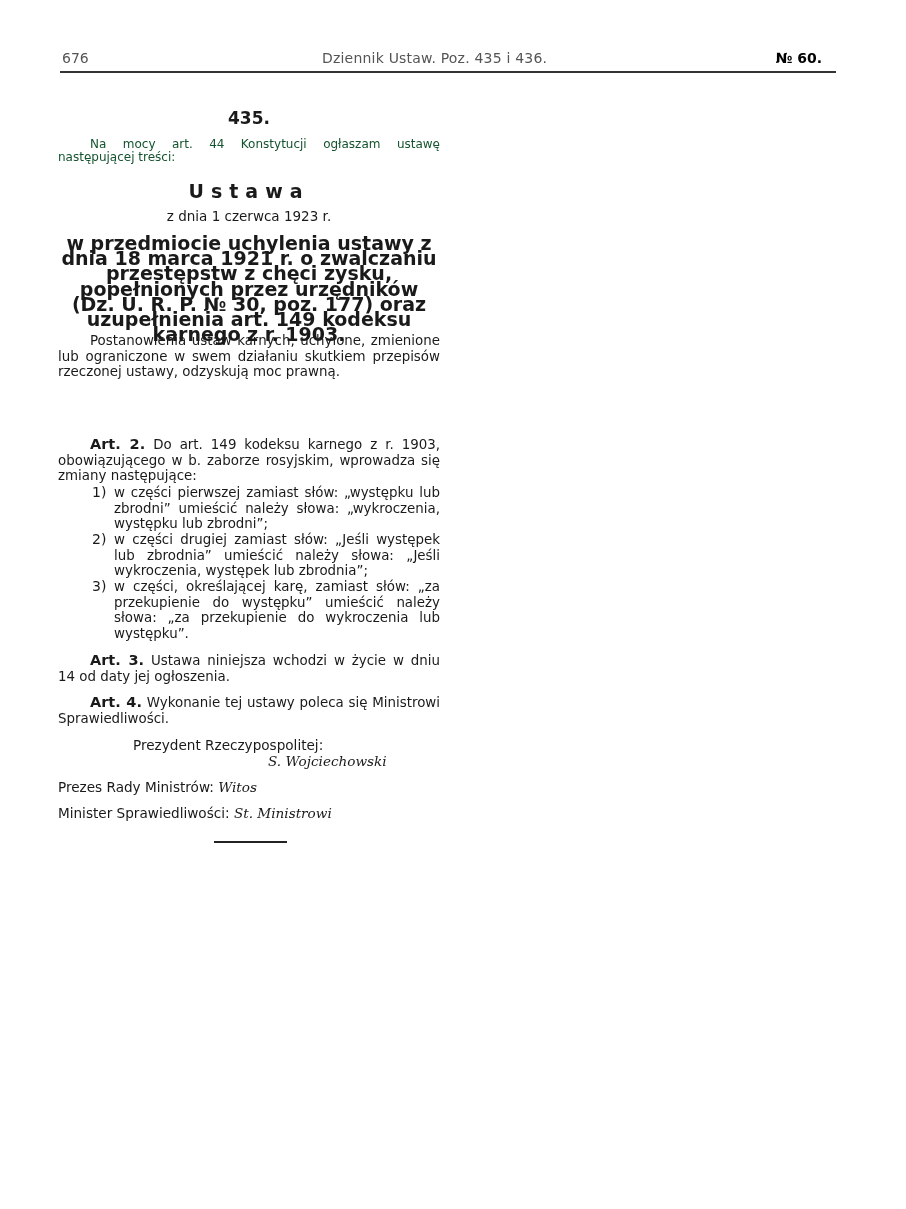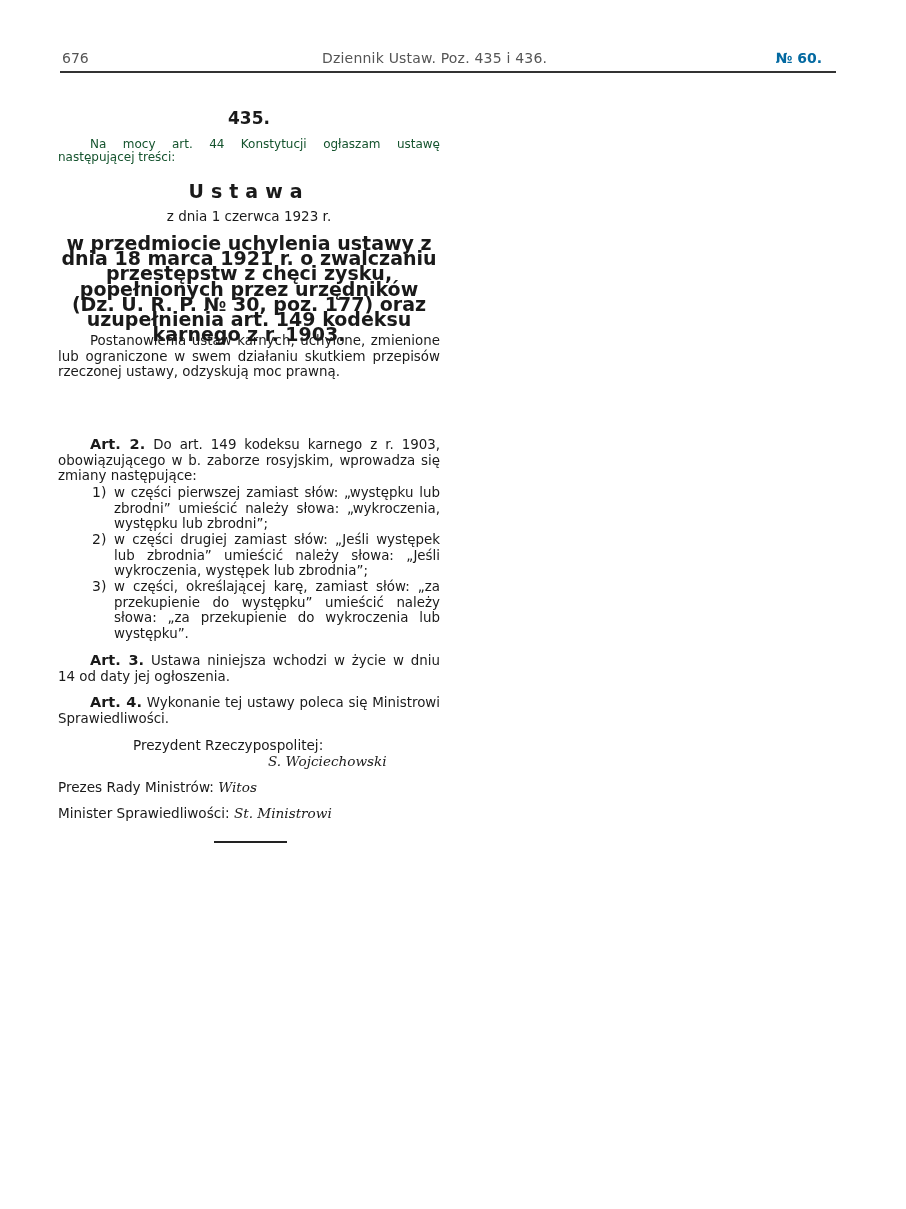--- a/index.html
+++ b/index.html
@@ -1,21 +1,21 @@
 <!DOCTYPE html>
 <html><head>
 <meta charset="utf-8">
 <style>
   html, body { margin:0; padding:0; }
   body { width:906px; height:1209px; background:#ffffff; position:relative; overflow:hidden;
          font-family:"DejaVu Sans", sans-serif; color:#1a1a1a; }
   .header { position:absolute; left:60px; top:50px; width:776px; height:20px; font-size:14px; color:#555; }
   .header .pg { position:absolute; left:2px; top:0; }
   .header .title { position:absolute; left:262px; top:0; letter-spacing:0.2px;text-align:right; }
-  .header .num { position:absolute; right:14px; top:0; font-weight:bold; color:#0369a1; }
+  .header .num { position:absolute; right:14px; top:0; font-weight:bold; color:#000000; }
   .header-rule { position:absolute; left:60px; top:71px; width:776px; height:0; border-top:2px solid #333; }
   .col { position:absolute; left:58px; width:382px; font-size:13.4px; line-height:15.5px; }
   .just { text-align:justify; text-align-last:left; }
   .indent { text-indent:32px; }
   .art-no { font-weight:bold; font-size:14.5px; }
   .num435 { position:absolute; left:58px; top:108px; width:382px; text-align:center; font-size:17px; font-weight:bold; }
   .intro { top:138px; font-size:12px; line-height:13px; color:#14532d; }
   .ustawa { position:absolute; left:58px; top:180px; width:382px; text-align:center; font-size:19px; font-weight:bold; letter-spacing:7px; }
   .date { position:absolute; left:58px; top:208px; width:382px; text-align:center; font-size:13.5px; }
   .subject { top:236px; font-weight:bold; font-size:19px; line-height:15.2px; text-align:center; }

